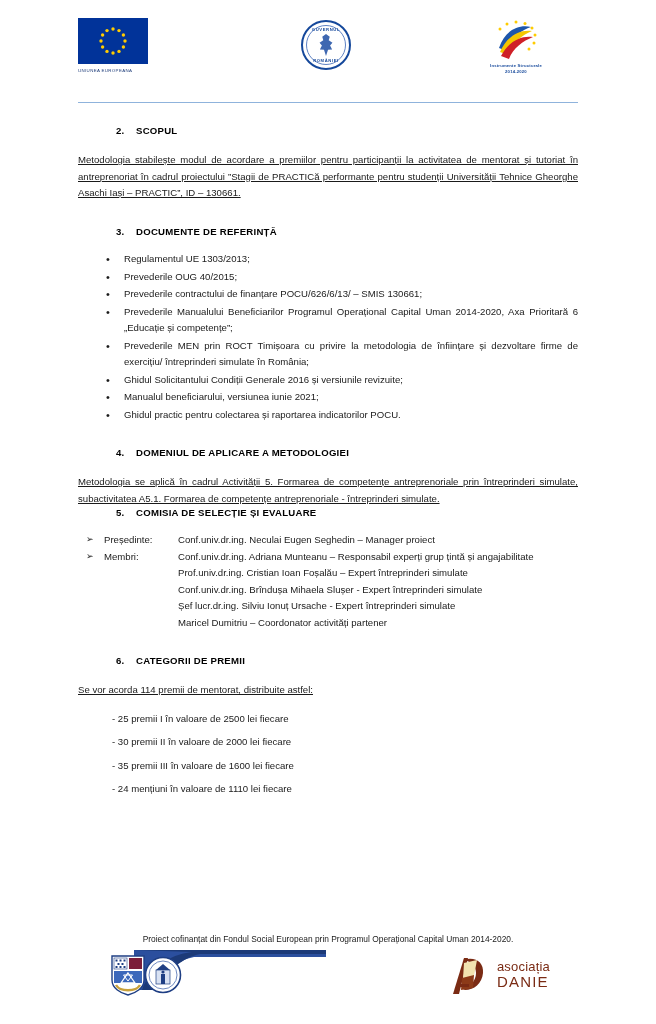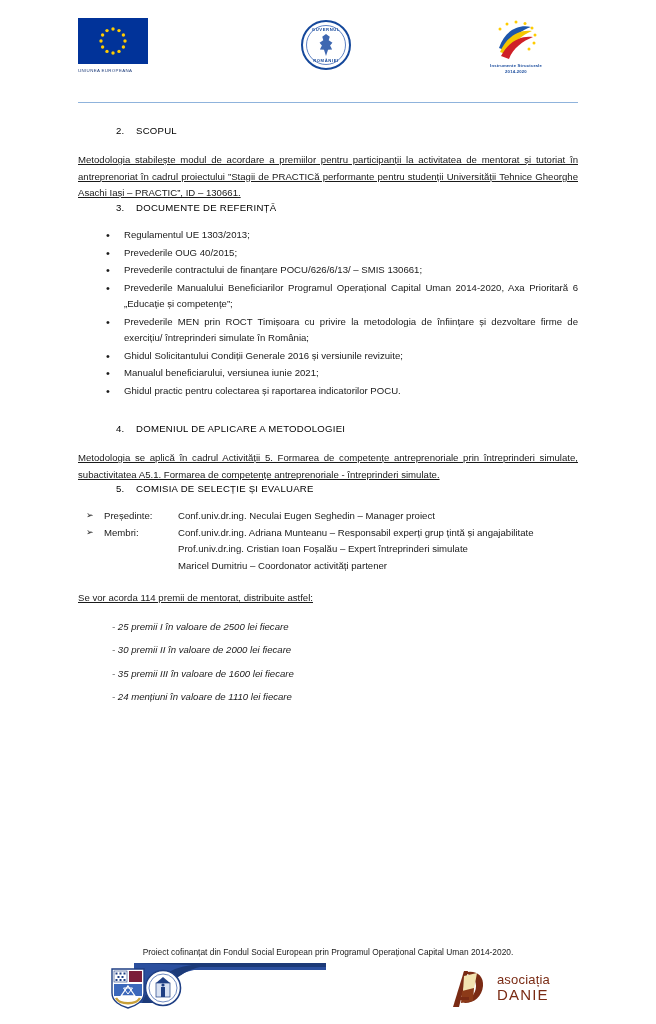--- a/index.html
+++ b/index.html
@@ -112,21 +112,21 @@
     border: none;
     border-top: 1.6px solid #8fb3dc;
     margin: 6px 0 0 0;
   }
 
   
   .content { padding-top: 22px; }
 
   h2.section-heading {
     font-size: 9.6px;
-    font-weight: normal;
+    font-weight: bold;
     margin: 0;
     padding-left: 38px;
     letter-spacing: .25px;
     color: #000;
   }
   h2.section-heading .num {
     display: inline-block;
     width: 20px;
   }
 
@@ -187,36 +187,35 @@
   }
   .committee-row .person { flex: 1; }
   .committee-row.continuation .arrow,
   .committee-row.continuation .role { visibility: hidden; }
 
   
   .prizes {
     margin: 12px 0 0 0;
     padding: 0;
     list-style: none;
-    font-style: italic;
   }
   .prizes li {
     font-size: 9.6px;
     line-height: 1.6;
     padding-left: 34px;
     margin-bottom: 8px;
     color: #1a1a1a;
   }
 
   
   .footer {
     position: absolute;
     left: 0;
     right: 0;
-    bottom: 11px;
+    bottom: 24px;
     padding: 0 60px;
     box-sizing: border-box;
   }
   .footer-note {
     font-size: 8.4px;
     text-align: center;
     color: #1a1a1a;
     margin: 0 0 6px 0;
   }
   .footer-logos {
@@ -355,21 +354,21 @@
 
   <hr class="header-rule">
 
   <div class="content">
 
     <h2 class="section-heading">
       <span class="num">2.</span><span>SCOPUL</span>
     </h2>
     <p class="para">Metodologia stabilește modul de acordare a premiilor pentru participanții la activitatea de mentorat și tutoriat în antreprenoriat în cadrul proiectului ”Stagii de PRACTICă performante pentru studenții Universității Tehnice Gheorghe Asachi Iași – PRACTIC”, ID – 130661.</p>
 
-    <h2 class="section-heading" style="">
+    <h2 class="section-heading" style="margin-top:24px;">
       <span class="num">3.</span><span>DOCUMENTE DE REFERINȚĂ</span>
     </h2>
     <ul class="bullets">
       <li>Regulamentul UE 1303/2013;</li>
       <li>Prevederile OUG 40/2015;</li>
       <li>Prevederile contractului de finanțare POCU/626/6/13/ – SMIS 130661;</li>
       <li>Prevederile Manualului Beneficiarilor Programul Operațional Capital Uman 2014-2020, Axa Prioritară 6 „Educație și competențe”;</li>
       <li>Prevederile MEN prin ROCT Timișoara cu privire la metodologia de înființare și dezvoltare firme de exercițiu/ întreprinderi simulate în România;</li>
       <li>Ghidul Solicitantului Condiții Generale 2016 și versiunile revizuite;</li>
       <li>Manualul beneficiarului, versiunea iunie 2021;</li>
@@ -397,24 +396,37 @@
         <span class="person">Conf.univ.dr.ing. Adriana Munteanu – Responsabil experți grup țintă și angajabilitate</span>
       </div>
       <div class="committee-row continuation">
         <span class="arrow">➢</span>
         <span class="role">x</span>
         <span class="person">Prof.univ.dr.ing. Cristian Ioan Foșalău – Expert întreprinderi simulate</span>
       </div>
       <div class="committee-row continuation">
         <span class="arrow">➢</span>
         <span class="role">x</span>
+        <span class="person">Conf.univ.dr.ing. Brîndușa Mihaela Slușer - Expert întreprinderi simulate</span>
+      </div>
+      <div class="committee-row continuation">
+        <span class="arrow">➢</span>
+        <span class="role">x</span>
+        <span class="person">Șef lucr.dr.ing. Silviu Ionuț Ursache - Expert întreprinderi simulate</span>
+      </div>
+      <div class="committee-row continuation">
+        <span class="arrow">➢</span>
+        <span class="role">x</span>
         <span class="person">Maricel Dumitriu – Coordonator activități partener</span>
       </div>
     </div>
 
+    <h2 class="section-heading" style="margin-top:24px;">
+      <span class="num">6.</span><span>CATEGORII DE PREMII</span>
+    </h2>
     <p class="para">Se vor acorda 114 premii de mentorat, distribuite astfel:</p>
 
     <ul class="prizes">
       <li>- 25 premii I în valoare de 2500 lei fiecare</li>
       <li>- 30 premii II în valoare de 2000 lei fiecare</li>
       <li>- 35 premii III în valoare de 1600 lei fiecare</li>
       <li>- 24 mențiuni în valoare de 1110 lei fiecare</li>
     </ul>
   </div>
 

